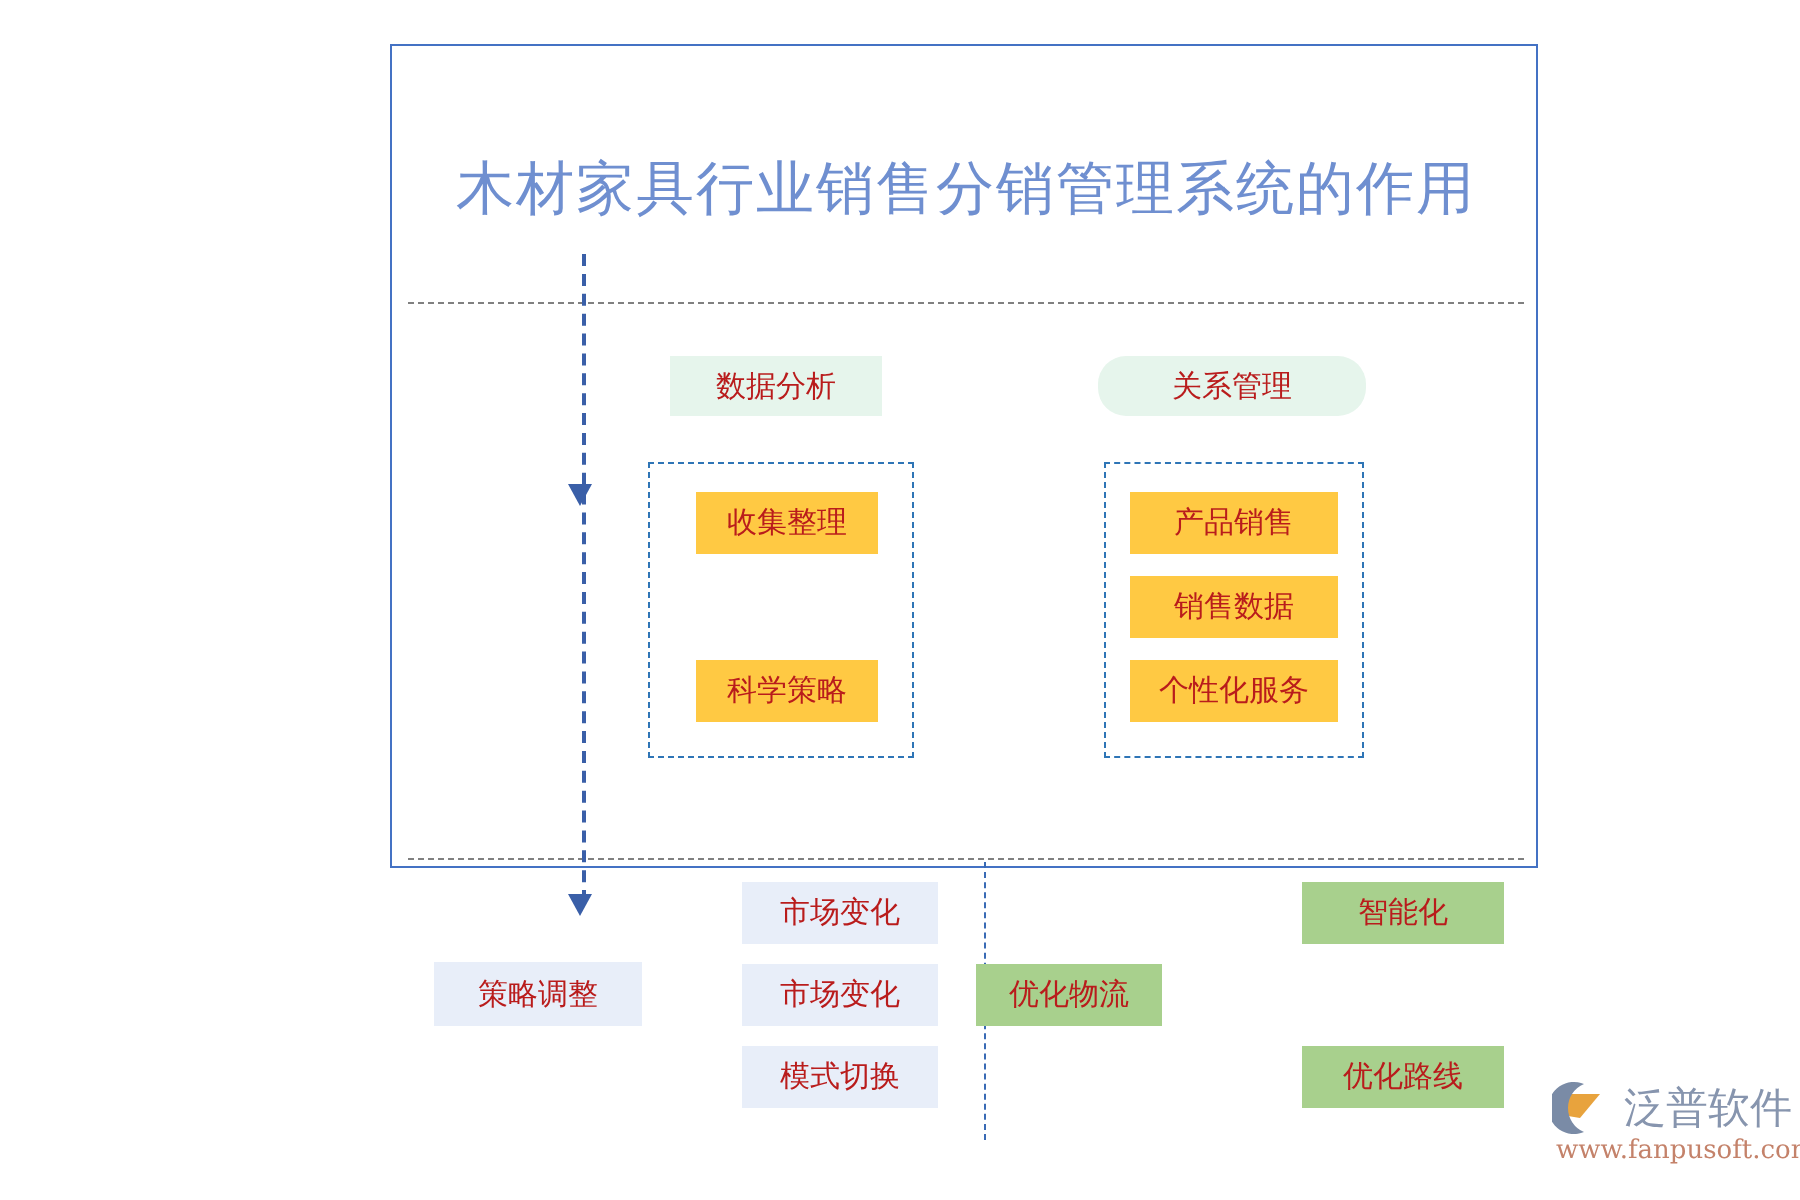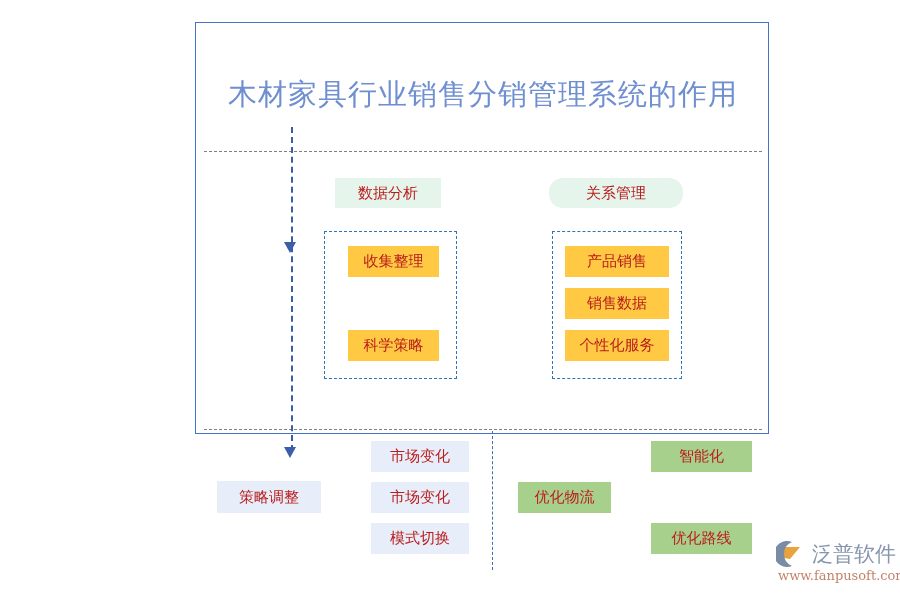--- a/index.html
+++ b/index.html
@@ -193,21 +193,21 @@
   <div class="box amber" style="left:369px; top:223px; width:104px; height:31px;">产品销售</div>
   <div class="box amber" style="left:369px; top:265px; width:104px; height:31px;">销售数据</div>
   <div class="box amber" style="left:369px; top:307px; width:104px; height:31px;">个性化服务</div>
 
   <div class="box pale" style="left:21px; top:458px; width:104px; height:32px;">策略调整</div>
 
   <div class="box pale" style="left:175px; top:418px; width:98px; height:31px;">市场变化</div>
   <div class="box pale" style="left:175px; top:459px; width:98px; height:31px;">市场变化</div>
   <div class="box pale" style="left:175px; top:500px; width:98px; height:31px;">模式切换</div>
 
-  <div class="box green" style="left:322px; top:459px; width:93px; height:31px;">优化物流</div>
+  <div class="box green" style="left:292px; top:459px; width:93px; height:31px;">优化物流</div>
 
   <div class="box green" style="left:455px; top:418px; width:101px; height:31px;">智能化</div>
   <div class="box green" style="left:455px; top:500px; width:101px; height:31px;">优化路线</div>
 
 </div>
 
 <div id="brand-logo">
   <svg id="brand-logo-mark" viewBox="0 0 32 28">
     <path d="M2 7 L24 7 L14 19 L2 17 Z" fill="#E8A33D"></path>
     <path d="M16 2 A13 13 0 1 0 16 26 A13 13 0 0 1 16 2 Z" fill="#7A8BA6"></path>

